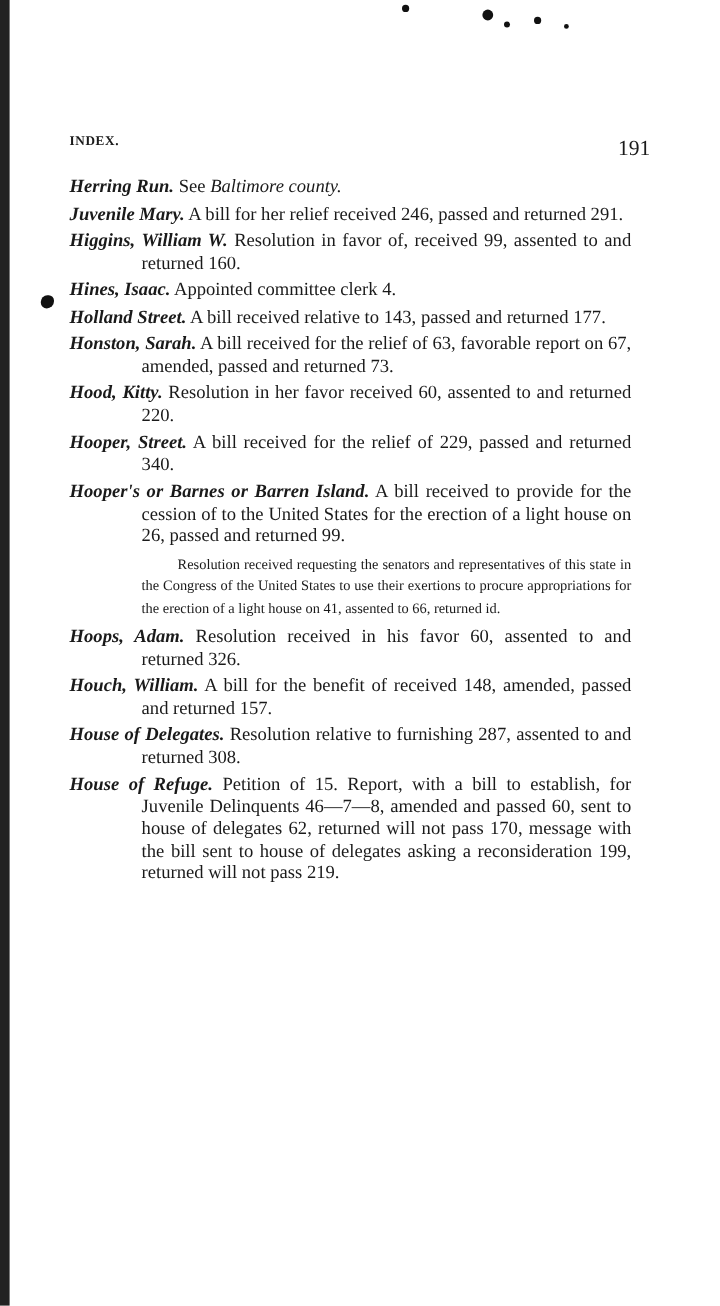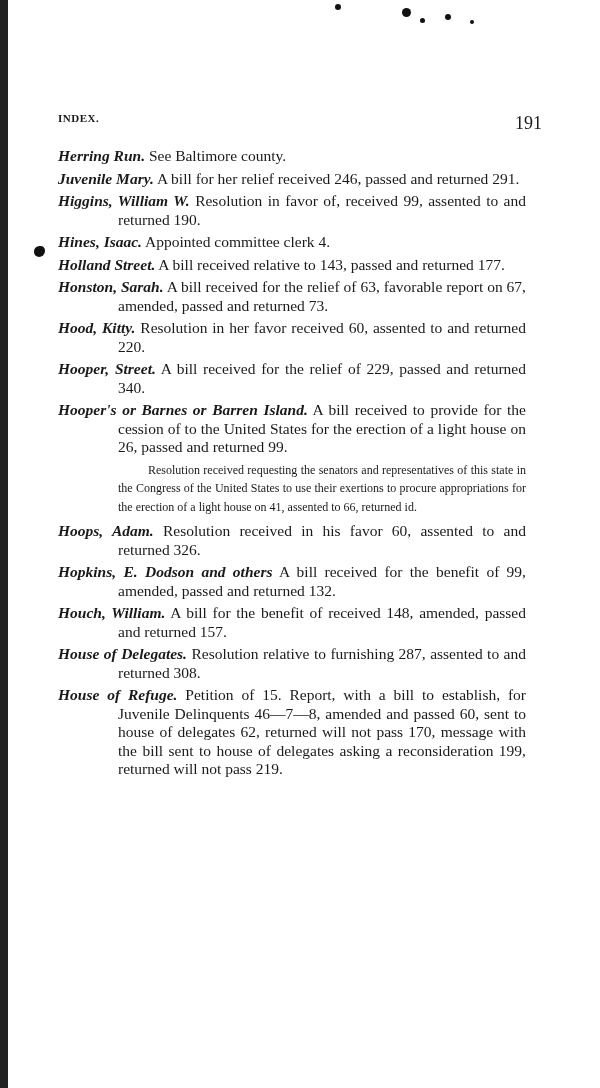--- a/index.html
+++ b/index.html
@@ -10,21 +10,21 @@
     }
     .left-bar { position: absolute; left: 0; top: 0; width: 8px; height: 1088px; background: #222; }
     .speckle { position: absolute; background: #111; border-radius: 50%; }
     .blot { position: absolute; left: 34px; top: 246px; width: 11px; height: 11px; background: #111; border-radius: 50% 40% 55% 45%; }
     .header { position: absolute; top: 112px; left: 58px; width: 470px; height: 30px; }
     .title { position: absolute; left: 0; right: 0; text-align: left; font-weight: bold; font-size: 11px; letter-spacing: 0.5px; }
     .pagenum { position: absolute; right: -14px; top: 1px; font-weight: normal; font-size: 18px; }
     .entries { position: absolute; top: 147px; left: 58px; width: 468px; }
     .entry { font-size: 15.5px; line-height: 18.5px; margin-bottom: 4px; padding-left: 60px; text-indent: -60px; text-align: justify; }
     .entry .head { font-style: italic; font-weight: bold; }
-    .entry .ital { }
+    .entry .ital { font-style: italic; }
     .sub { font-size: 12px; line-height: 18.5px; padding-left: 60px; text-indent: 30px; text-align: justify; margin: 4px 0 6px 0; }
   </style>
 </head>
 <body>
 
 <div class="left-bar"></div>
 <div class="speckle" style="left:335px;top:4px;width:6px;height:6px;"></div>
 <div class="speckle" style="left:402px;top:8px;width:9px;height:9px;"></div>
 <div class="speckle" style="left:420px;top:18px;width:5px;height:5px;"></div>
 <div class="speckle" style="left:445px;top:14px;width:6px;height:6px;"></div>
@@ -32,26 +32,25 @@
 <div class="blot"></div>
 
 <div class="header">
   <div class="title">INDEX.</div>
   <div class="pagenum">191</div>
 </div>
 
 <div class="entries">
   <div class="entry"><span class="head">Herring Run.</span><span> See </span><span class="ital">Baltimore county.</span></div>
   <div class="entry"><span class="head">Juvenile Mary.</span><span> A bill for her relief received 246, passed and returned 291.</span></div>
-  <div class="entry"><span class="head">Higgins, William W.</span><span> Resolution in favor of, received 99, assented to and returned 190.</span></div>
+  <div class="entry"><span class="head">Higgins, William W.</span><span> Resolution in favor of, received 99, assented to and returned 160.</span></div>
   <div class="entry"><span class="head">Hines, Isaac.</span><span> Appointed committee clerk 4.</span></div>
   <div class="entry"><span class="head">Holland Street.</span><span> A bill received relative to 143, passed and returned 177.</span></div>
   <div class="entry"><span class="head">Honston, Sarah.</span><span> A bill received for the relief of 63, favorable report on 67, amended, passed and returned 73.</span></div>
   <div class="entry"><span class="head">Hood, Kitty.</span><span> Resolution in her favor received 60, assented to and returned 220.</span></div>
   <div class="entry"><span class="head">Hooper, Street.</span><span> A bill received for the relief of 229, passed and returned 340.</span></div>
   <div class="entry"><span class="head">Hooper's or Barnes or Barren Island.</span><span> A bill received to provide for the cession of to the United States for the erection of a light house on 26, passed and returned 99.</span></div>
   <div class="sub"><span>Resolution received requesting the senators and representatives of this state in the Congress of the United States to use their exertions to procure appropriations for the erection of a light house on 41, assented to 66, returned </span><span class="ital">id.</span></div>
   <div class="entry"><span class="head">Hoops, Adam.</span><span> Resolution received in his favor 60, assented to and returned 326.</span></div>
-  <div class="entry"><span class="head">Hopkins, E. Dodson and others</span><span> A bill received for the benefit of 99, amended, passed and returned 132.</span></div>
   <div class="entry"><span class="head">Houch, William.</span><span> A bill for the benefit of received 148, amended, passed and returned 157.</span></div>
   <div class="entry"><span class="head">House of Delegates.</span><span> Resolution relative to furnishing 287, assented to and returned 308.</span></div>
   <div class="entry"><span class="head">House of Refuge.</span><span> Petition of 15. Report, with a bill to establish, for Juvenile Delinquents 46—7—8, amended and passed 60, sent to house of delegates 62, returned will not pass 170, message with the bill sent to house of delegates asking a reconsideration 199, returned will not pass 219.</span></div>
 </div>
 
 </body></html>

